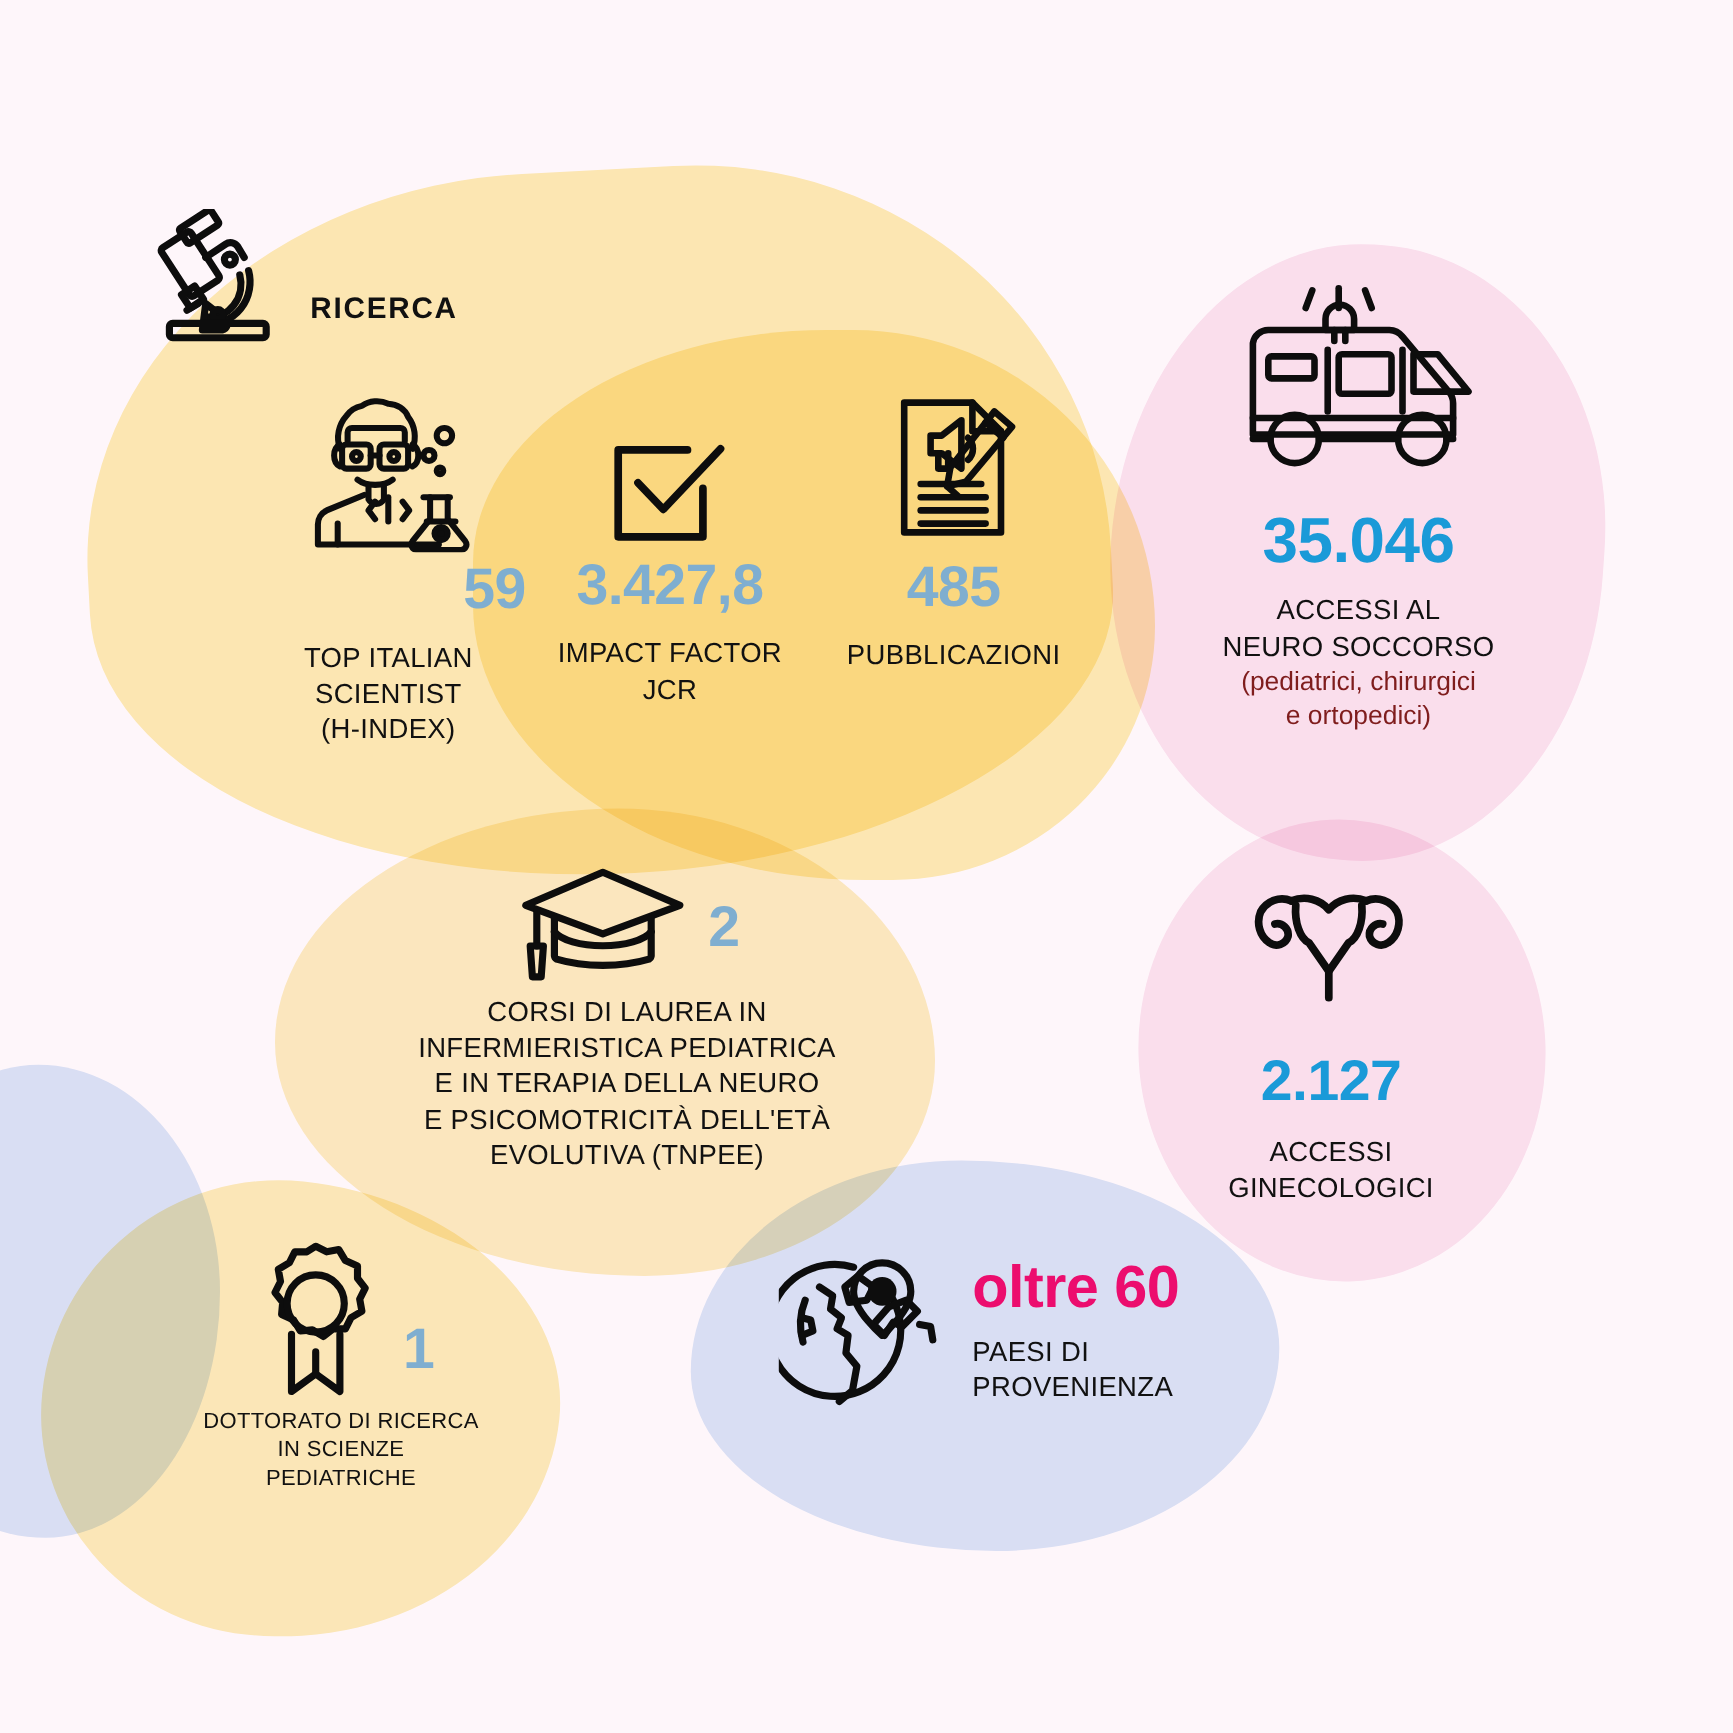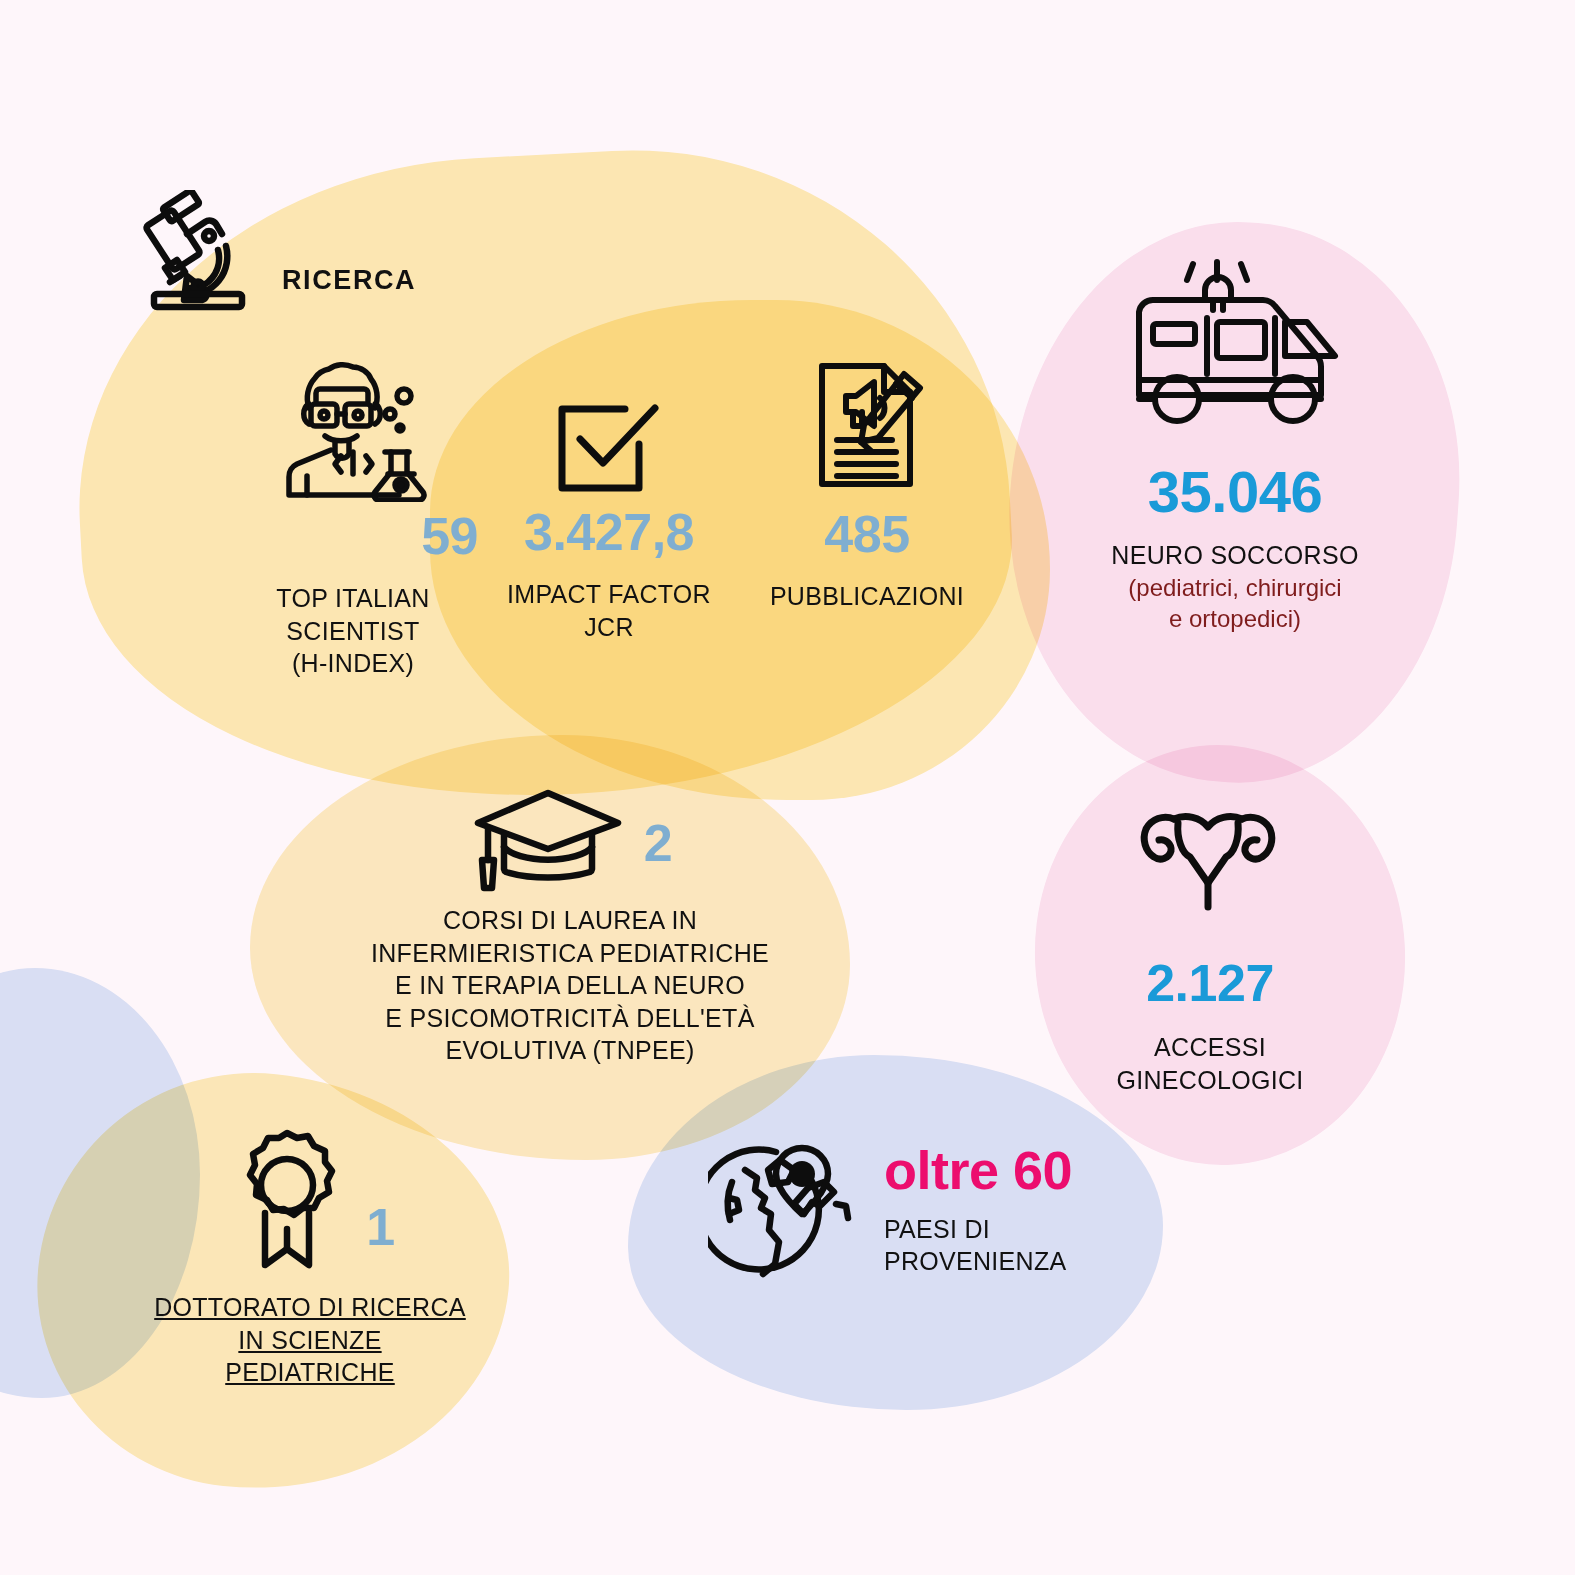--- a/index.html
+++ b/index.html
@@ -260,20 +260,21 @@
         <path d="M180 66 l22 0 l28 34 l-50 0 z"></path>
         <circle cx="72" cy="143" r="22"></circle>
         <circle cx="188" cy="143" r="22"></circle>
         <path d="M34 143 l16 0"></path>
         <path d="M94 143 l72 0"></path>
         <path d="M210 143 l6 0"></path>
       </svg>
     </span>
     <div class="big-num num-vivid" style="font-size:58px;margin-top:12px;">35.046</div>
     <div class="label" style="font-size:25px;margin-top:18px;">
+      <div>ACCESSI AL</div>
       <div>NEURO SOCCORSO</div>
     </div>
     <div class="label-sub" style="font-size:24px;">
       <div>(pediatrici, chirurgici</div>
       <div>e ortopedici)</div>
     </div>
   </div>
 
   <div class="stat" id="stat-degrees">
     <div class="stat-inline">
@@ -283,21 +284,21 @@
           <path d="M36 50 l0 34 a4 4 0 0 0 2 3 a70 28 0 0 0 84 0 a4 4 0 0 0 2 -3 l0 -34"></path>
           <path d="M36 62 a46 18 0 0 0 88 0"></path>
           <path d="M20 43 l0 32"></path>
           <path d="M14 75 l12 0 l-2 28 l-8 0 z"></path>
         </svg>
       </span>
       <span class="big-num num-muted stat-inline-right" style="font-size:52px;">2</span>
     </div>
     <div class="label" style="font-size:25px;margin-top:4px;">
       <div>CORSI DI LAUREA IN</div>
-      <div>INFERMIERISTICA PEDIATRICHE</div>
+      <div>INFERMIERISTICA PEDIATRICA</div>
       <div>E IN TERAPIA DELLA NEURO</div>
       <div>E PSICOMOTRICITÀ DELL'ETÀ</div>
       <div>EVOLUTIVA (TNPEE)</div>
     </div>
   </div>
 
   <div class="stat" id="stat-gyn">
     <span class="icon-wrap" style="display:flex;justify-content:center;">
       <svg width="160" height="120" viewBox="0 0 160 120" fill="none" stroke="#0d0d0d" stroke-width="7" stroke-linecap="round" stroke-linejoin="round">
         <path d="M44 24 a28 26 0 0 1 34 8 a28 26 0 0 1 34 -8"></path>
@@ -319,21 +320,21 @@
       <span class="icon-wrap">
         <svg width="125" height="150" viewBox="0 0 125 150" fill="none" stroke="#0d0d0d" stroke-width="6.5" stroke-linecap="round" stroke-linejoin="round">
           <path d="M62 8 l10 5 l11 -2 l6 10 l11 5 l0 11 l7 9 l-5 10 l2 11 l-10 6 l-5 10 l-11 0 l-9 7 l-10 -6 l-11 1 l-6 -10 l-11 -5 l1 -11 l-7 -9 l5 -10 l-2 -11 l10 -6 l5 -10 l11 0 z"></path>
           <circle cx="62" cy="60" r="26"></circle>
           <path d="M40 88 l0 52 l22 -16 l22 16 l0 -52"></path>
           <path d="M62 104 l0 20"></path>
         </svg>
       </span>
       <span class="big-num num-muted" style="font-size:52px;align-self:flex-end;margin-bottom:22px;">1</span>
     </div>
-    <div class="label" style="font-size:25px;margin-top:16px;text-decoration:underline;">
+    <div class="label" style="font-size:20px;margin-top:4px;">
       <div>DOTTORATO DI RICERCA</div>
       <div>IN SCIENZE</div>
       <div>PEDIATRICHE</div>
     </div>
   </div>
 
   <div class="stat" id="stat-countries">
     <div class="stat-inline" style="align-items:center;">
       <span class="icon-wrap">
         <svg width="160" height="160" viewBox="0 0 160 160" fill="none" stroke="#0d0d0d" stroke-width="6.5" stroke-linecap="round" stroke-linejoin="round">

